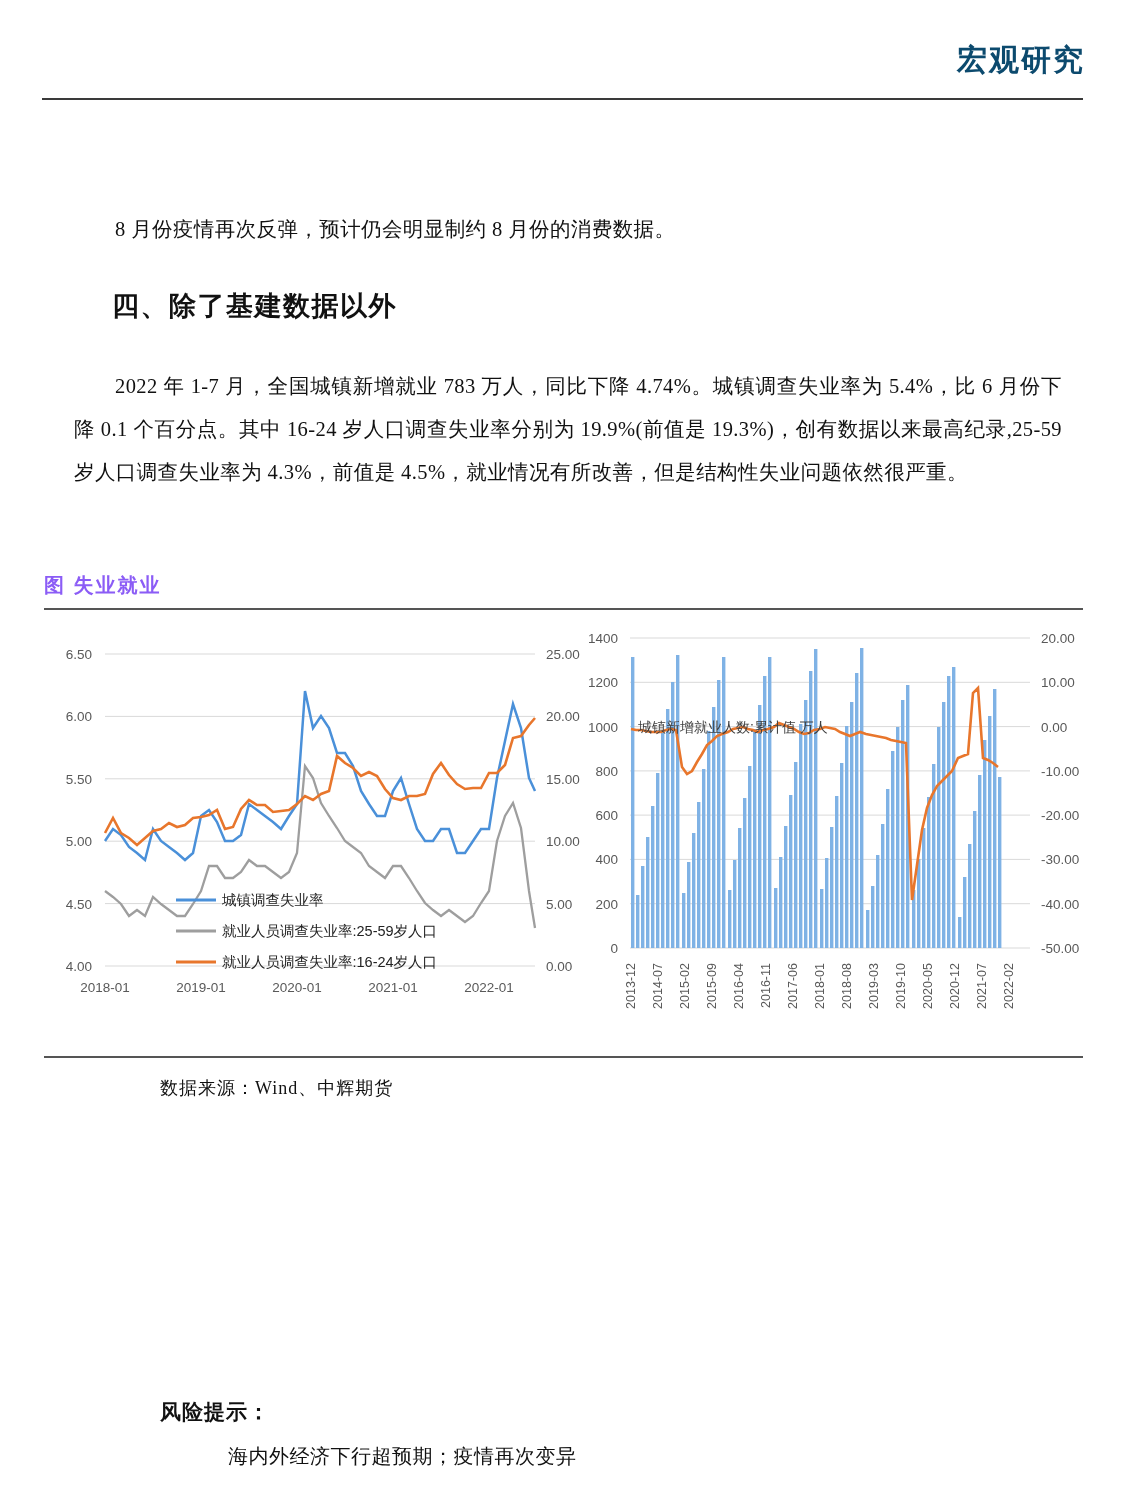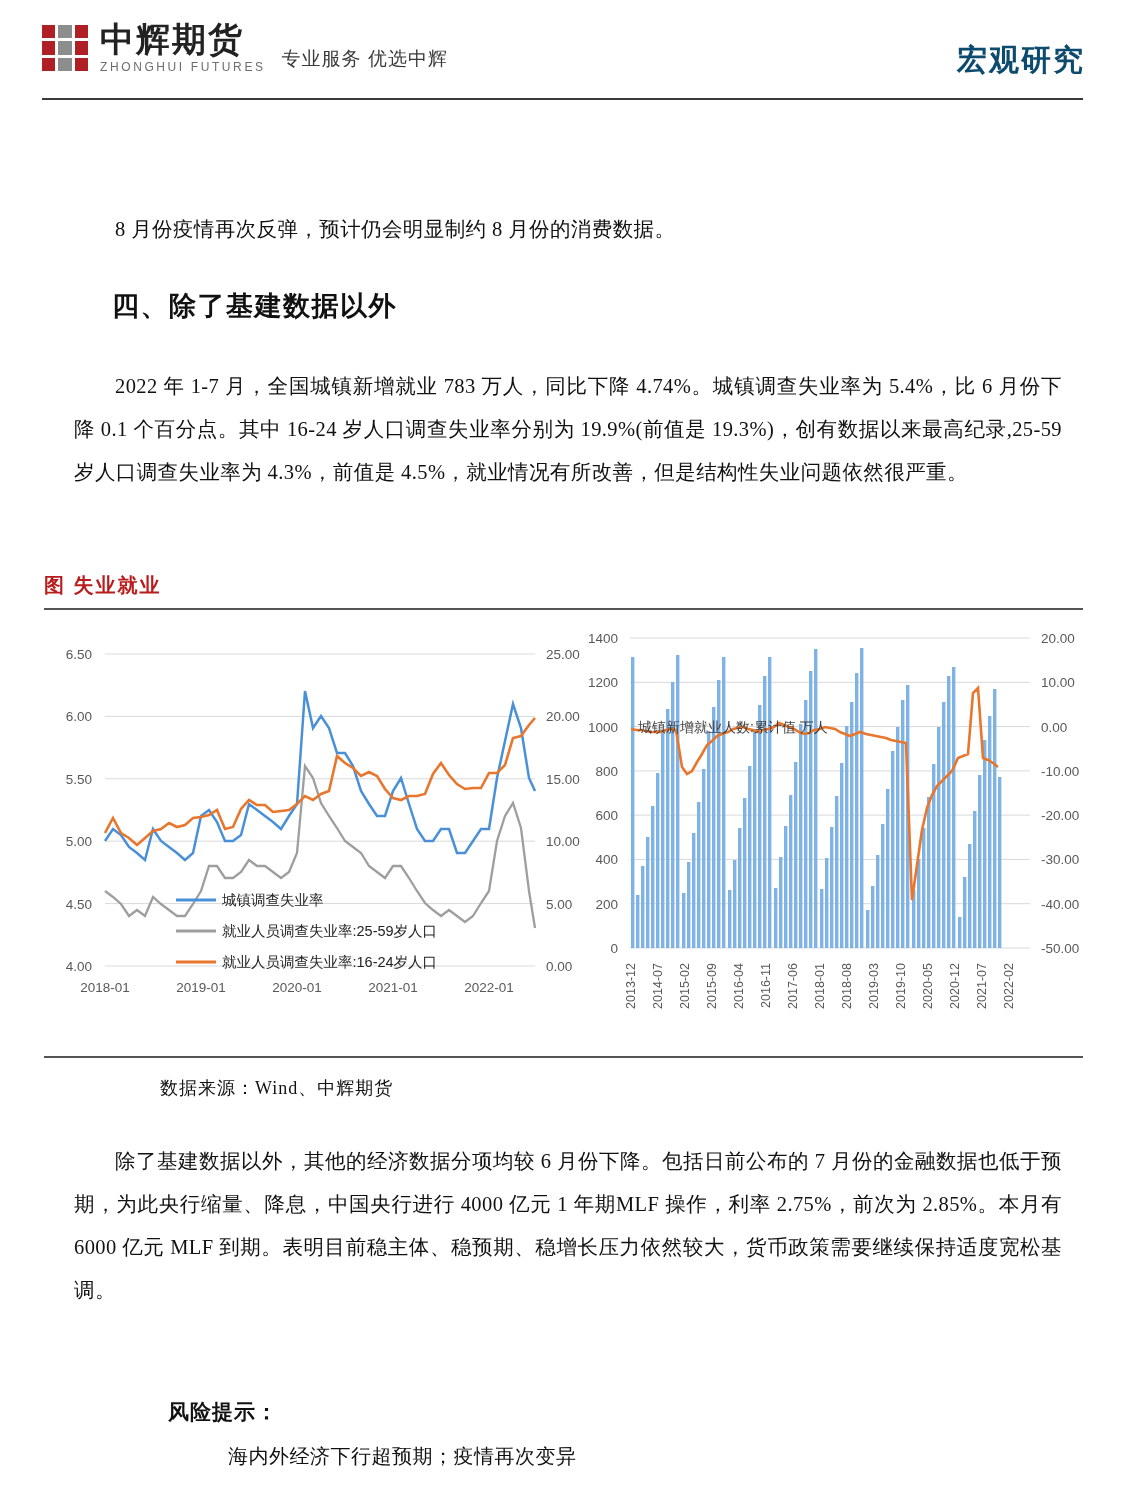--- a/index.html
+++ b/index.html
@@ -53,35 +53,35 @@
 
   .h2{
     position:absolute;left:112px;top:288px;
     font-family:"Liberation Sans",sans-serif;
     font-weight:bold;font-size:27px;color:#111;letter-spacing:1.5px;
   }
   .p3{left:74px;top:365px;width:988px;}
 
   .fig-label{
     position:absolute;left:44px;top:572px;
-    font-family:"Liberation Sans",sans-serif;font-weight:bold;font-size:20px;color:#b91c1c;letter-spacing:2px;
+    font-family:"Liberation Sans",sans-serif;font-weight:bold;font-size:20px;color:#8b5cf6;letter-spacing:2px;
   }
   .hr-fig-top{position:absolute;left:44px;top:608px;width:1039px;height:2px;background:#555;}
   .hr-fig-bot{position:absolute;left:44px;top:1056px;width:1039px;height:2px;background:#555;}
 
   .source{
     position:absolute;left:160px;top:1076px;
     font-family:Liberation Serif, serif;font-size:18px;color:#111;letter-spacing:1px;
   }
 
   .p4{left:74px;top:1140px;width:988px;}
 
   .risk-title{
     position:absolute;left:160px;top:1398px;
-    font-family:"Liberation Sans",sans-serif;font-weight:bold;font-size:21px;color:#111;letter-spacing:1px;margin-left:8px;
+    font-family:"Liberation Sans",sans-serif;font-weight:bold;font-size:21px;color:#111;letter-spacing:1px;
   }
   .risk-body{
     position:absolute;left:228px;top:1443px;
     font-family:"Liberation Serif",serif;font-size:20px;color:#111;letter-spacing:0.5px;text-align:right;
   }
 
   
   .chart{position:absolute;}
   .chart svg{display:block;}
   .axis-txt{font-family:"Liberation Sans",sans-serif;font-size:13.5px;fill:#595959;}
@@ -89,38 +89,20 @@
   .legend-txt{font-family:"Liberation Sans",sans-serif;font-size:14.5px;fill:#222;}
   .lbl-inchart{font-family:"Liberation Sans",sans-serif;font-size:14px;fill:#3f3f3f;}
   .gridline{stroke:#d9d9d9;stroke-width:1;}
 </style>
 </head>
 <body>
 
 <div class="page">
 
   <div class="header">
-    <div class="logo-wrap">
-      <div class="logo-mark">
-        <i></i>
-          <i class="grey"></i>
-          <i></i>
-        <i></i>
-          <i class="grey"></i>
-          <i></i>
-        <i></i>
-          <i class="grey"></i>
-          <i></i>
-      </div>
-      <div class="logo-text">
-        <div class="logo-cn">中辉期货</div>
-        <div class="logo-en">ZHONGHUI FUTURES</div>
-      </div>
-      <div class="slogan">专业服务 优选中辉</div>
-    </div>
     <div class="header-title">宏观研究</div>
     <div class="hr-top"></div>
   </div>
 
   <div class="para indent p2">8 月份疫情再次反弹，预计仍会明显制约 8 月份的消费数据。</div>
   <div class="h2">四、除了基建数据以外</div>
   <div class="para indent p3">2022 年 1-7 月，全国城镇新增就业 783 万人，同比下降 4.74%。城镇调查失业率为 5.4%，比 6 月份下降 0.1 个百分点。其中 16-24 岁人口调查失业率分别为 19.9%(前值是 19.3%)，创有数据以来最高纪录,25-59 岁人口调查失业率为 4.3%，前值是 4.5%，就业情况有所改善，但是结构性失业问题依然很严重。</div>
 
   <div class="fig-label">图 失业就业</div>
   <div class="hr-fig-top"></div>
@@ -330,18 +312,17 @@
         <text class="axis-txt-sm" transform="translate(399,345) rotate(-90)" text-anchor="end">2020-12</text>
         <text class="axis-txt-sm" transform="translate(426,345) rotate(-90)" text-anchor="end">2021-07</text>
         <text class="axis-txt-sm" transform="translate(453,345) rotate(-90)" text-anchor="end">2022-02</text>
       </g>
     </svg>
   </div>
 
   <div class="hr-fig-bot"></div>
   <div class="source">数据来源：Wind、中辉期货</div>
 
-  <div class="para indent p4">除了基建数据以外，其他的经济数据分项均较 6 月份下降。包括日前公布的 7 月份的金融数据也低于预期，为此央行缩量、降息，中国央行进行 4000 亿元 1 年期MLF 操作，利率 2.75%，前次为 2.85%。本月有 6000 亿元 MLF 到期。表明目前稳主体、稳预期、稳增长压力依然较大，货币政策需要继续保持适度宽松基调。</div>
 
   <div class="risk-title">风险提示：</div>
   <div class="risk-body">海内外经济下行超预期；疫情再次变异</div>
 
 </div>
 
 </body></html>

